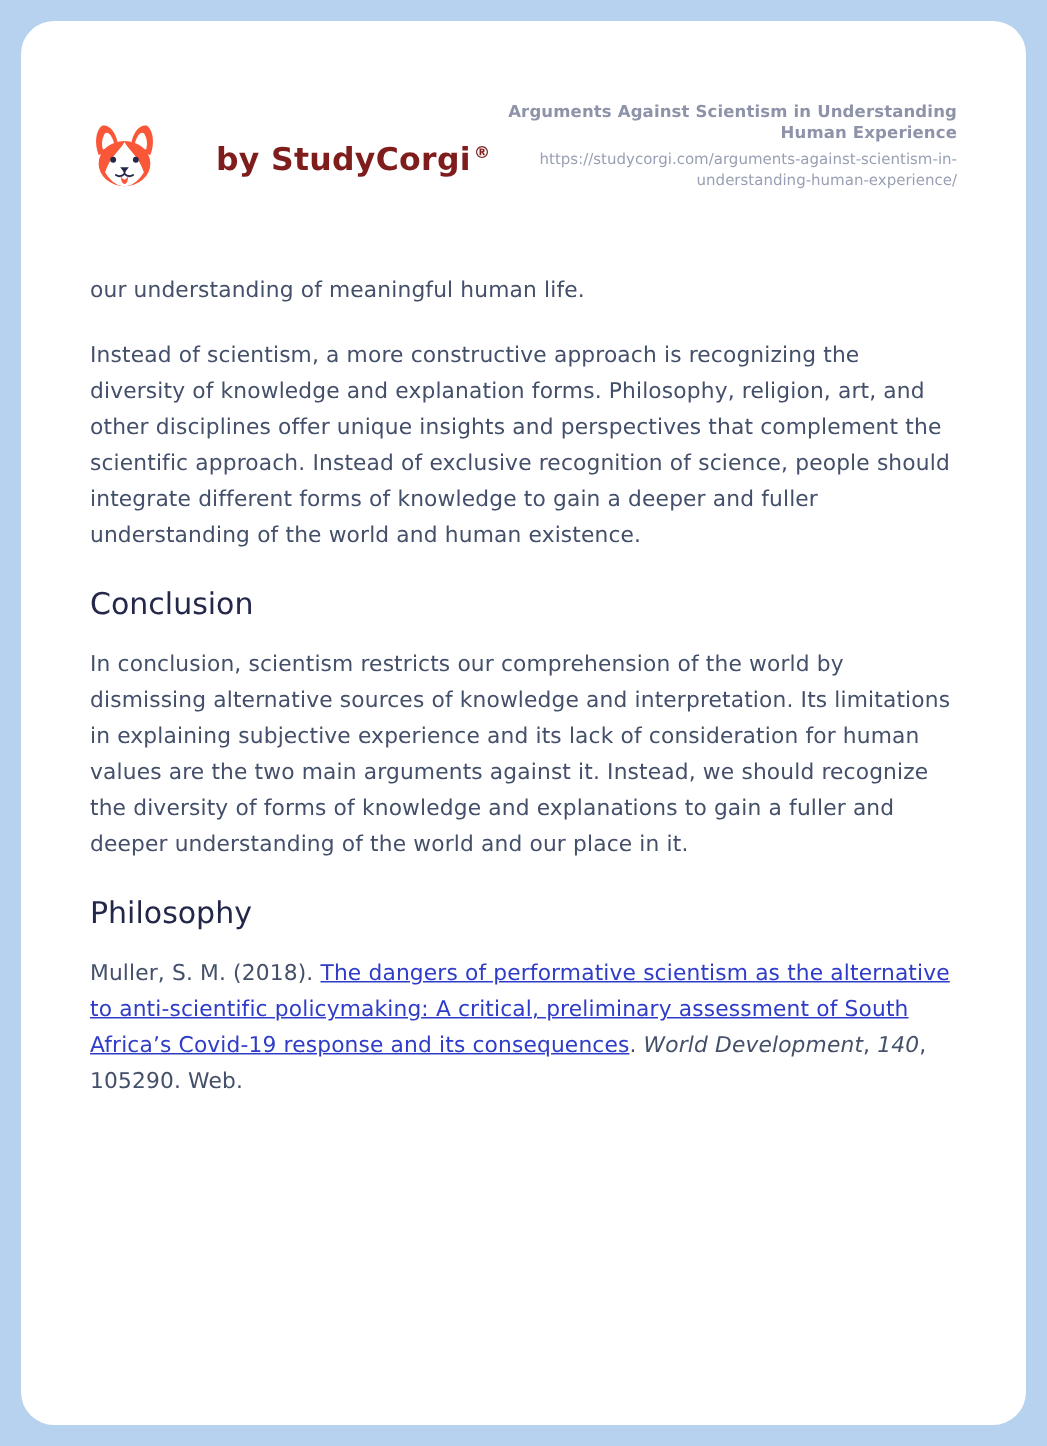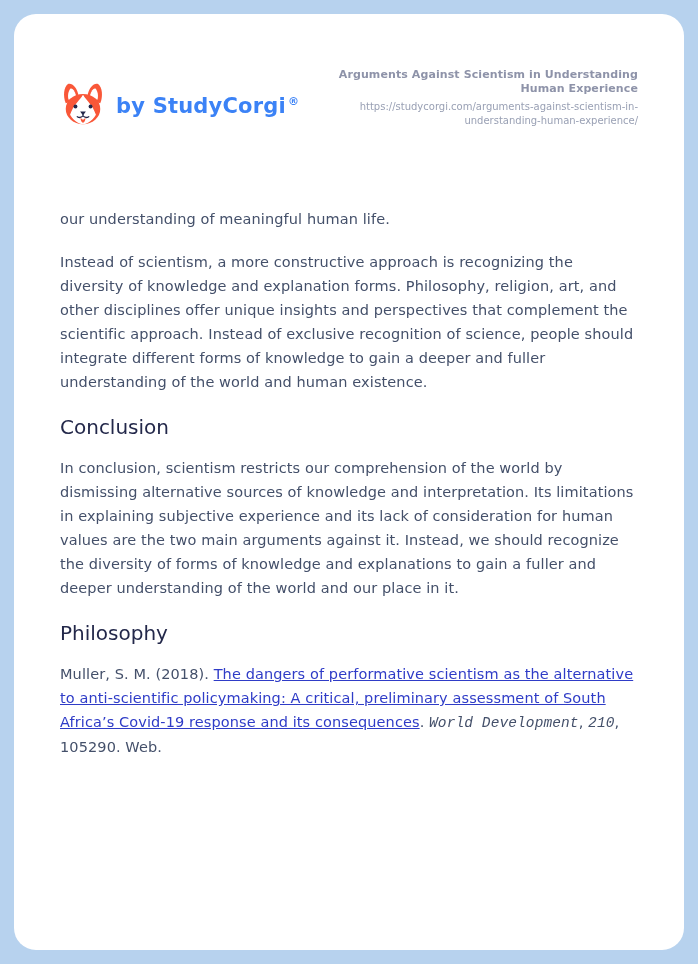--- a/index.html
+++ b/index.html
@@ -27,23 +27,24 @@
   }
   .logo-block {
     display: flex;
     align-items: center;
     gap: 10px;
     padding-top: 14px;
   }
   .logo-text {
     font-size: 21px;
     font-weight: bold;
-    color: #3b82f6;
+    color: #7f1d1d;
     letter-spacing: 0.2px;
     white-space: nowrap;
+    margin-left: 28px;
   }
   .logo-text sup {
     font-size: 11px;
     font-weight: bold;
     vertical-align: super;
     margin-left: 2px;
   }
   .header-meta {
     width: 338px;
     text-align: right;
@@ -56,41 +57,41 @@
     color: #8E93A9;
     letter-spacing: 0.1px;
   }
   .header-url {
     font-size: 10px;
     line-height: 13.5px;
     color: #99A0B4;
     margin-top: 4px;
     overflow-wrap: break-word;
   }
-  .content { margin-top: 77px; }
+  .content { margin-top: 52px; }
   .content p {
     font-size: 14.5px;
     line-height: 24px;
     color: #44506A;
     margin: 0 0 19px 0;
     letter-spacing: 0.1px;
   }
   .content h2 {
     font-size: 20px;
     line-height: 24px;
     font-weight: normal;
     color: #23284A;
     margin: 21px 0 17px 0;
   }
   .ref-link {
     color: #2F3CC7;
     text-decoration: underline;
     cursor: pointer;
   }
-  .italic { font-style: italic; font-family: Liberation Mono, monospace; }
+  .italic { font-style: italic; }
 </style>
 </head>
 <body>
 
 <div class="card">
 
   <div class="header">
 
     <div class="logo-block">
       <span>
@@ -123,17 +124,17 @@
     <p>our understanding of meaningful human life.</p>
 
     <p>Instead of scientism, a more constructive approach is recognizing the diversity of knowledge and explanation forms. Philosophy, religion, art, and other disciplines offer unique insights and perspectives that complement the scientific approach. Instead of exclusive recognition of science, people should integrate different forms of knowledge to gain a deeper and fuller understanding of the world and human existence.</p>
 
     <h2>Conclusion</h2>
 
     <p>In conclusion, scientism restricts our comprehension of the world by dismissing alternative sources of knowledge and interpretation. Its limitations in explaining subjective experience and its lack of consideration for human values are the two main arguments against it. Instead, we should recognize the diversity of forms of knowledge and explanations to gain a fuller and deeper understanding of the world and our place in it.</p>
 
     <h2>Philosophy</h2>
 
-    <p><span>Muller, S. M. (2018). </span><a class="ref-link">The dangers of performative scientism as the alternative to anti-scientific policymaking: A critical, preliminary assessment of South Africa’s Covid-19 response and its consequences</a><span>. </span><span class="italic">World Development</span><span>, </span><span class="italic">210</span><span>, 105290. Web.</span></p>
+    <p><span>Muller, S. M. (2018). </span><a class="ref-link">The dangers of performative scientism as the alternative to anti-scientific policymaking: A critical, preliminary assessment of South Africa’s Covid-19 response and its consequences</a><span>. </span><span class="italic">World Development</span><span>, </span><span class="italic">140</span><span>, 105290. Web.</span></p>
 
   </div>
 
 </div>
 
 </body></html>

